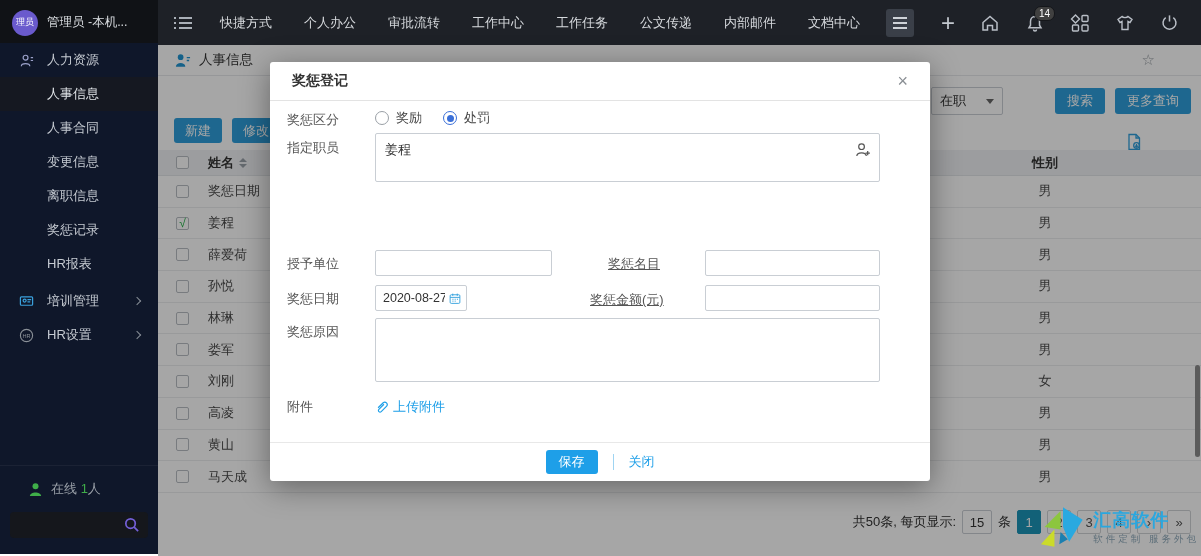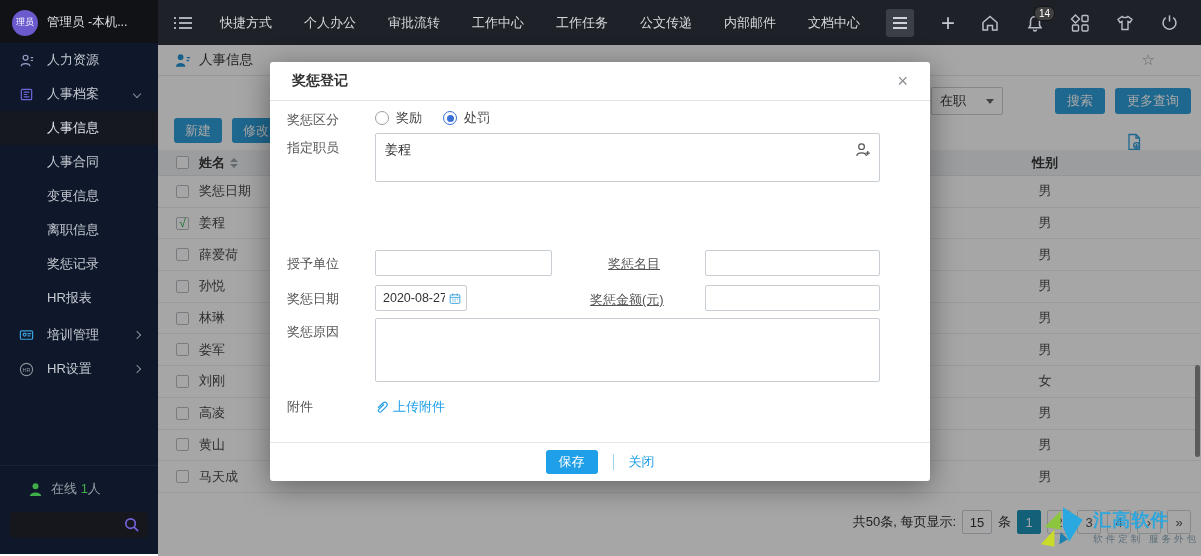--- a/index.html
+++ b/index.html
@@ -51,21 +51,21 @@
   .btn.more { margin-left:10px; }
   .toolbar { position:absolute; left:16px; top:73px; display:flex; gap:10px; }
   .btn.tool { height:25px; padding:0 11px; }
   .export-ic { position:absolute; right:58px; top:88px; color:#2e9fdc; }
 
   .tbl { position:absolute; left:0; top:105px; width:1043px; }
   .tbl-head { height:26px; background:#f0f2f4; display:flex; align-items:center; color:#333; font-weight:bold; position:relative; border-bottom:1px solid #e2e5e8; }
   .tbl-row { height:31.7px; display:flex; align-items:center; border-bottom:1px solid #ecedef; color:#4a4a4a; position:relative; background:#fff; }
   .cb { width:13px; height:13px; border:1px solid #b9bec4; border-radius:2px; margin-left:18px; flex:0 0 auto; background:#fff; display:flex; align-items:center; justify-content:center; }
   .cb .tick { color:#27b24a; font-size:12px; line-height:10px; }
-  .cell-name { margin-left:10px; }
+  .cell-name { margin-left:19px; }
   .cell-gender { position:absolute; left:887px; transform:translateX(-50%); }
   .sort-ic { display:inline-flex; flex-direction:column; gap:2px; margin-left:5px; vertical-align:middle; }
   .sort-ic .up { width:0; height:0; border-left:4px solid transparent; border-right:4px solid transparent; border-bottom:4px solid #9aa2aa; }
   .sort-ic .dn { width:0; height:0; border-left:4px solid transparent; border-right:4px solid transparent; border-top:4px solid #9aa2aa; }
 
   .pagination { position:absolute; right:10px; bottom:22px; display:flex; align-items:center; color:#333; }
   .pg-size { width:30px; height:24px; border:1px solid #c9ced4; border-radius:2px; text-align:center; font-size:13px; margin:0 6px; font-family:inherit; color:#333; }
   .pg-btn { width:24px; height:24px; border:1px solid #d0d3d6; background:#fff; color:#555; display:flex; align-items:center; justify-content:center; margin-left:6px; border-radius:2px; }
   .pg-btn.active { background:#1d95b8; border-color:#1d95b8; color:#fff; }
   .scroll-thumb { position:absolute; right:1px; top:320px; width:5px; height:92px; background:#8d8d8d; border-radius:3px; }
@@ -182,30 +182,20 @@
     <div class="side-item">
       <span class="sico">
         <svg width="15" height="15" viewBox="0 0 16 16" fill="none" stroke="#9aa0c8" stroke-width="1.3">
             <circle cx="7" cy="5" r="2.6"></circle>
             <path d="M2.5 14 C2.5 10.5 11.5 10.5 11.5 14"></path>
             <path d="M12.5 5 H15 M12.5 8 H15"></path>
           </svg>
       </span>
       <span>人力资源</span>
     </div>
-    <div class="side-item">
-      <span class="sico">
-        <svg width="15" height="15" viewBox="0 0 16 16" fill="none" stroke="#6d64d8" stroke-width="1.3">
-            <rect x="2.5" y="2.5" width="11" height="11" rx="1"></rect>
-            <path d="M5 5.5 H11 M5 8 H9 M5 10.5 H11"></path>
-          </svg>
-      </span>
-      <span>人事档案</span>
-      <i class="chev down"></i>
-    </div>
     <div class="side-item sub active">
       <span>人事信息</span>
     </div>
     <div class="side-item sub">
       <span>人事合同</span>
     </div>
     <div class="side-item sub">
       <span>变更信息</span>
     </div>
     <div class="side-item sub">

